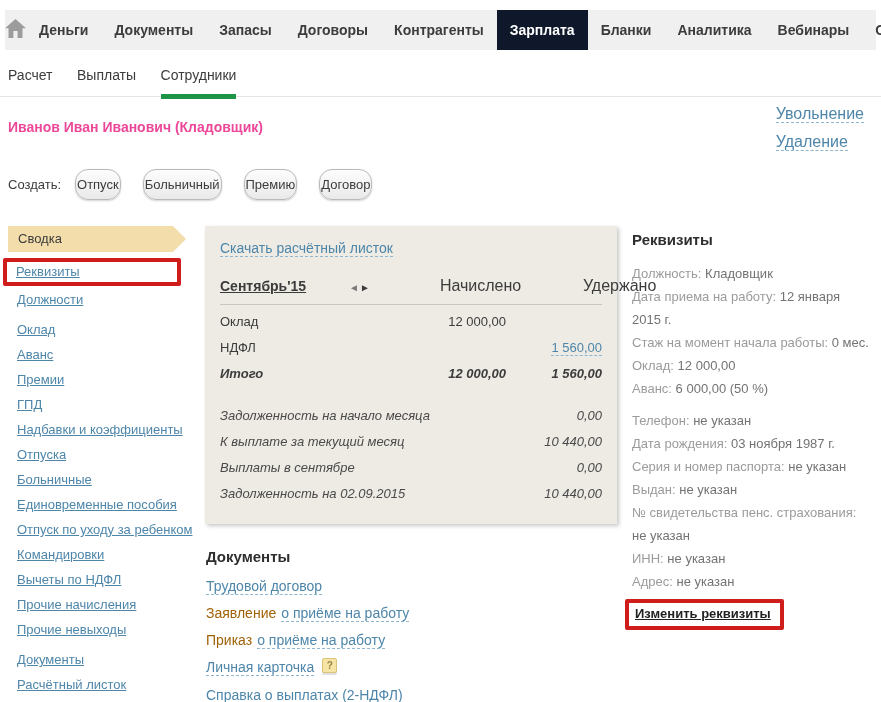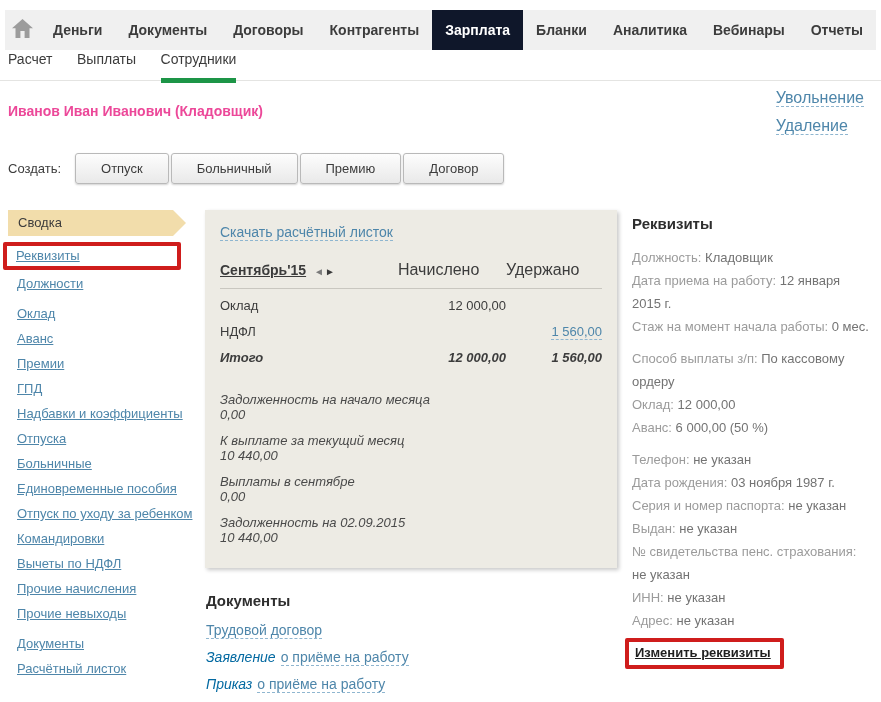--- a/index.html
+++ b/index.html
@@ -10,42 +10,42 @@
   }
   
   .topnav { margin:10px 5px 0 5px; height:40px; background:#f0f0f0; display:flex; align-items:stretch; }
   .topnav .home { width:48px; display:flex; align-items:center; justify-content:center; cursor:pointer; }
   .topnav .item {
     display:flex; align-items:center; padding:0 13px; font-size:14px; font-weight:bold;
     color:#3c3c3c; cursor:pointer; white-space:nowrap;
   }
   .topnav .item.active { background:#0f172a; color:#fff; }
   
-  .subnav { padding:0 0 0 8px; border-bottom:1px solid #e4e4e2; height:31px; }
+  .subnav { margin-top:16px; padding:0 0 0 8px; border-bottom:1px solid #e4e4e2; height:31px; }
   .subnav .sitem {
     display:inline-block; position:relative; margin-right:20px; font-size:14px;
     color:#3c3c3c; cursor:pointer; padding-bottom:13px;
   }
   .subnav .sitem.active::after {
     content:""; position:absolute; left:0; right:0; bottom:-3px; height:5px; background:#1d9547;
   }
   
   .header-row { position:relative; margin:22px 8px 0 8px; }
   .page-title { font-size:14px; font-weight:bold; color:#ec4899; }
   .header-actions { position:absolute; right:9px; top:-14px; }
   .header-actions .hlink { display:block; margin-bottom:10px; font-size:16px; }
   .dlink { color:#4e86aa; cursor:pointer; text-decoration:none; border-bottom:1px dashed #8fb6d0; }
   .slink { color:#4e86aa; cursor:pointer; text-decoration:underline; }
   
   .create-row { margin:34px 0 0 8px; display:flex; align-items:center; }
   .create-label { font-size:13px; margin-right:14px; }
   .btn {
     font-family:inherit; font-size:13px; color:#3c3c3c; cursor:pointer;
-    background:linear-gradient(#fdfdfd,#e9e9e9); border:1px solid #b9b9b9; border-radius:3px;
-    padding:7px 25px; margin-right:2px; box-shadow:0 1px 2px rgba(0,0,0,0.18);
+    background:linear-gradient(#fdfdfd,#e9e9e9); border:1px solid #b9b9b9; border-radius:13px;
+    padding:7px 1px; margin-right:22px; box-shadow:0 1px 2px rgba(0,0,0,0.18);
   }
   
   .content { display:flex; margin:26px 0 0 8px; align-items:flex-start; }
   .sidebar { width:197px; flex:none; font-size:13px; }
   .ribbon {
     width:178px; height:26px; line-height:26px; padding-left:10px; margin-bottom:6px;
     background:#f2ddab; color:#3c3c3c; cursor:pointer;
     clip-path:polygon(0 0, calc(100% - 13px) 0, 100% 50%, calc(100% - 13px) 100%, 0 100%);
   }
   .side-link { display:block; margin:0 0 10px 0; width:max-content; }
@@ -53,40 +53,40 @@
   .anno-box { border:4px solid #cf1d1c; border-radius:2px; background:#fff; }
   .side-anno { margin:0 0 6px -5px; width:178px; padding:2px 0 3px 9px; }
   .side-anno .side-link { margin:0; }
   .sidebar-links { padding-left:9px; }
   
   .main-col { width:412px; flex:none; }
   .panel {
     background:#edebe4; padding:13px 15px 17px 15px; box-shadow:2px 2px 4px rgba(0,0,0,0.22);
   }
   .download { font-size:14px; }
-  .month-row { display:flex; align-items:baseline; margin-top:20px; }
+  .month-row { display:flex; align-items:baseline; margin-top:20px;gap:35px; }
   .month-name { font-size:14px; font-weight:bold; color:#3b3b3b; text-decoration:underline; cursor:pointer; }
   .month-arrows { margin-left:8px; font-size:10px; cursor:pointer; }
   .arr-left { color:#7a7a7a; } .arr-right { color:#3a3a3a; margin-left:1px; }
   .mr-spacer { flex:1; }
   .col-head { font-size:16px; font-weight:normal; }
   .c-accrued { width:108px; flex:none; } .c-withheld { width:96px; flex:none; }
   .head-sep { border:none; border-top:1px solid #c9c7c0; margin:9px 0 4px 0; }
   .prow { display:flex; align-items:baseline; padding:5px 0 6px 0; font-size:13px; }
   .prow .plabel { flex:1; }
   .pcell { text-align:right; }
   .total-row { font-weight:bold; font-style:italic; }
   .sum-block { margin-top:16px; }
-  .srow { display:flex; padding:5px 0 6px 0; font-size:13px; font-style:italic; color:#4a4a4a;flex-direction:column; }
+  .srow { display:flex; padding:5px 0 6px 0; font-size:13px; font-style:italic; color:#4a4a4a; }
   .srow .plabel { flex:1; }
   
   .docs { margin:24px 0 0 1px; }
   .docs-title { font-size:15px; font-weight:bold; color:#2e2e2e; margin-bottom:13px; }
   .doc-item { margin-bottom:11px; font-size:14px; }
-  .doc-prefix:not(:empty) { margin-right:5px; color:#0369a1;font-style:italic; }
+  .doc-prefix:not(:empty) { margin-right:5px; color:#a16207; }
   .help-badge {
     display:inline-block; width:15px; height:15px; margin-left:8px; position:relative; top:-3px;
     background:#f6e4a4; border:1px solid #dcc377; border-radius:2px; box-shadow:0 2px 0 rgba(0,0,0,0.12);
     color:#98834a; font-size:10px; font-weight:bold; text-align:center; line-height:14px; cursor:pointer;
   }
   
   .right-col { flex:1; padding-left:15px; max-width:252px; font-size:13px; }
   .right-title { font-size:15px; font-weight:bold; color:#2e2e2e; margin:5px 0 14px 0; }
   .field { line-height:23px; }
   .field .flabel { color:#9b9b9b; }
@@ -101,20 +101,21 @@
 <div class="topnav">
   <div class="home">
     <span>
       <svg width="21" height="19" viewBox="0 0 21 19">
           <path d="M10.5 0 L21 9.3 H17.5 V19 H12.6 V12 H8.4 V19 H3.5 V9.3 H0 Z" fill="#9c9c9c"></path>
         </svg>
     </span>
   </div>
   <div class="item">Деньги</div>
   <div class="item">Документы</div>
+  <div class="item">Запасы</div>
   <div class="item">Договоры</div>
   <div class="item">Контрагенты</div>
   <div class="item active">Зарплата</div>
   <div class="item">Бланки</div>
   <div class="item">Аналитика</div>
   <div class="item">Вебинары</div>
   <div class="item">Отчеты</div>
 
 </div>
 
@@ -249,24 +250,20 @@
       <span class="fvalue">Кладовщик</span>
     </div>
     <div class="field">
       <span class="flabel">Дата приема на работу:</span>
       <span class="fvalue">12 января 2015 г.</span>
     </div>
     <div class="field">
       <span class="flabel">Стаж на момент начала работы:</span>
       <span class="fvalue">0 мес.</span>
     </div>
-    <div class="field fgap">
-      <span class="flabel">Способ выплаты з/п:</span>
-      <span class="fvalue">По кассовому ордеру</span>
-    </div>
     <div class="field">
       <span class="flabel">Оклад:</span>
       <span class="fvalue">12 000,00</span>
     </div>
     <div class="field">
       <span class="flabel">Аванс:</span>
       <span class="fvalue">6 000,00 (50 %)</span>
     </div>
     <div class="field fgap">
       <span class="flabel">Телефон:</span>

